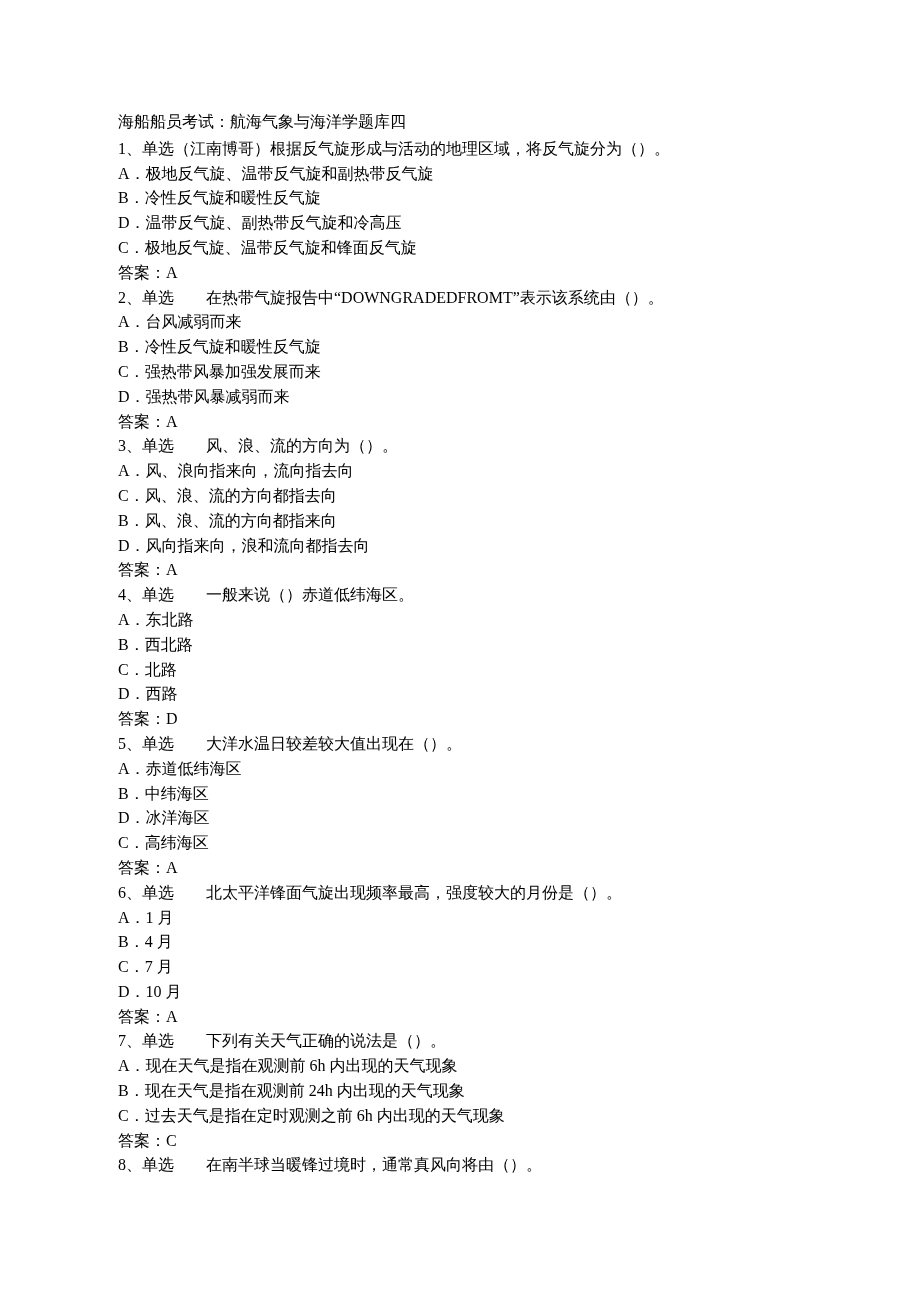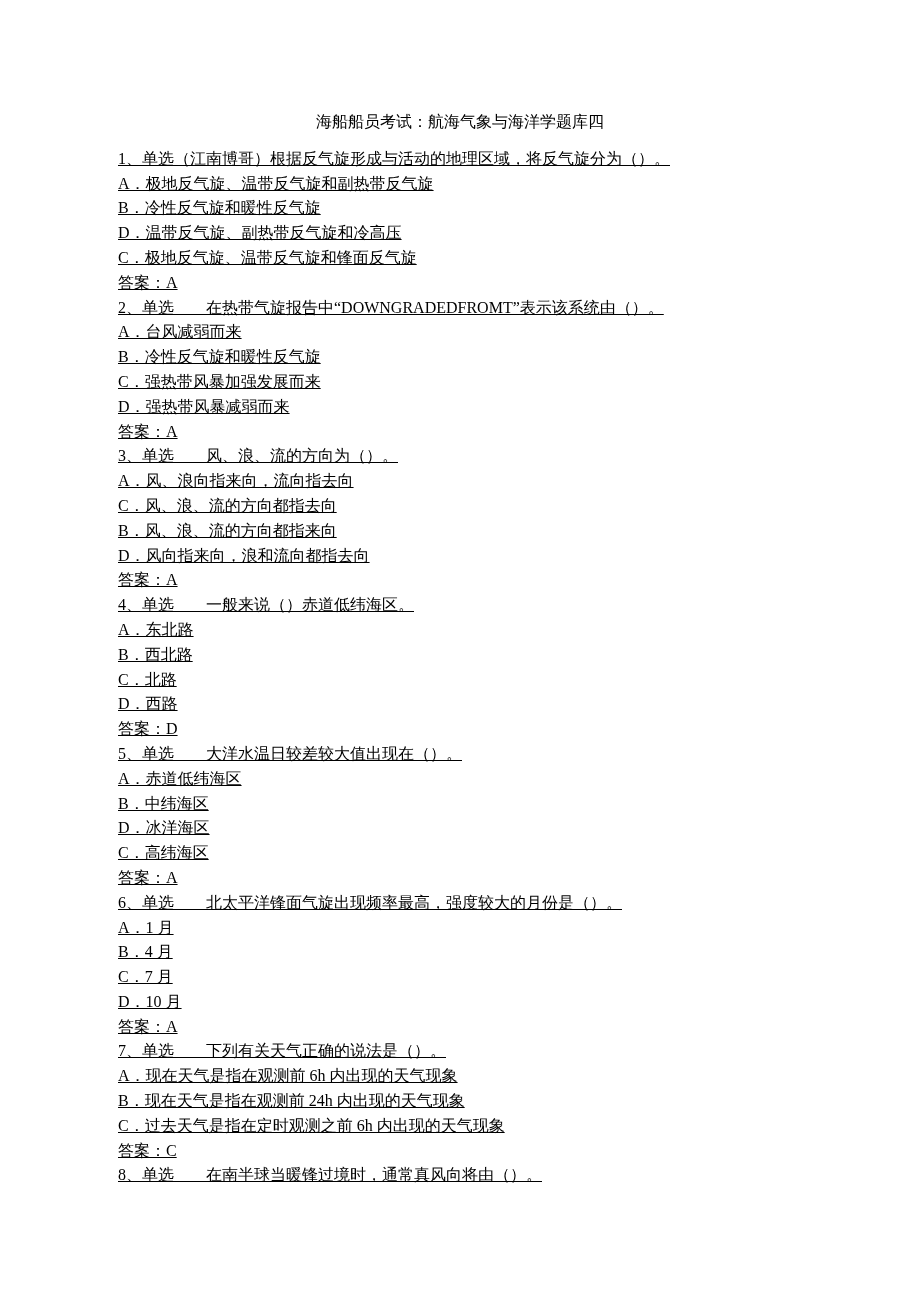--- a/index.html
+++ b/index.html
@@ -12,26 +12,25 @@
     width: 920px;
     min-height: 1302px;
     padding: 110px 118px 60px 118px;
     box-sizing: border-box;
     font-family: "SimSun", "宋体", serif;
     font-size: 16px;
     color: #000;
     line-height: 1.55;
   }
   .title {
-    text-align: center;
-    margin-bottom: 12px;
+    text-align: left;
+    margin-bottom: 2px;
   }
   .line {
     white-space: pre-wrap;
-    text-decoration: underline;
   }
 </style>
 </head>
 <body>
 
 <div class="page">
   <div class="title">海船船员考试：航海气象与海洋学题库四</div>
   <div id="content">
       <div class="line"><span>1</span><span>、</span><span>单选</span><span>（江南博哥）</span><span>根据反气旋形成与活动的地理区域，将反气旋分为（）。</span></div>
       <div class="line">A．极地反气旋、温带反气旋和副热带反气旋</div>

